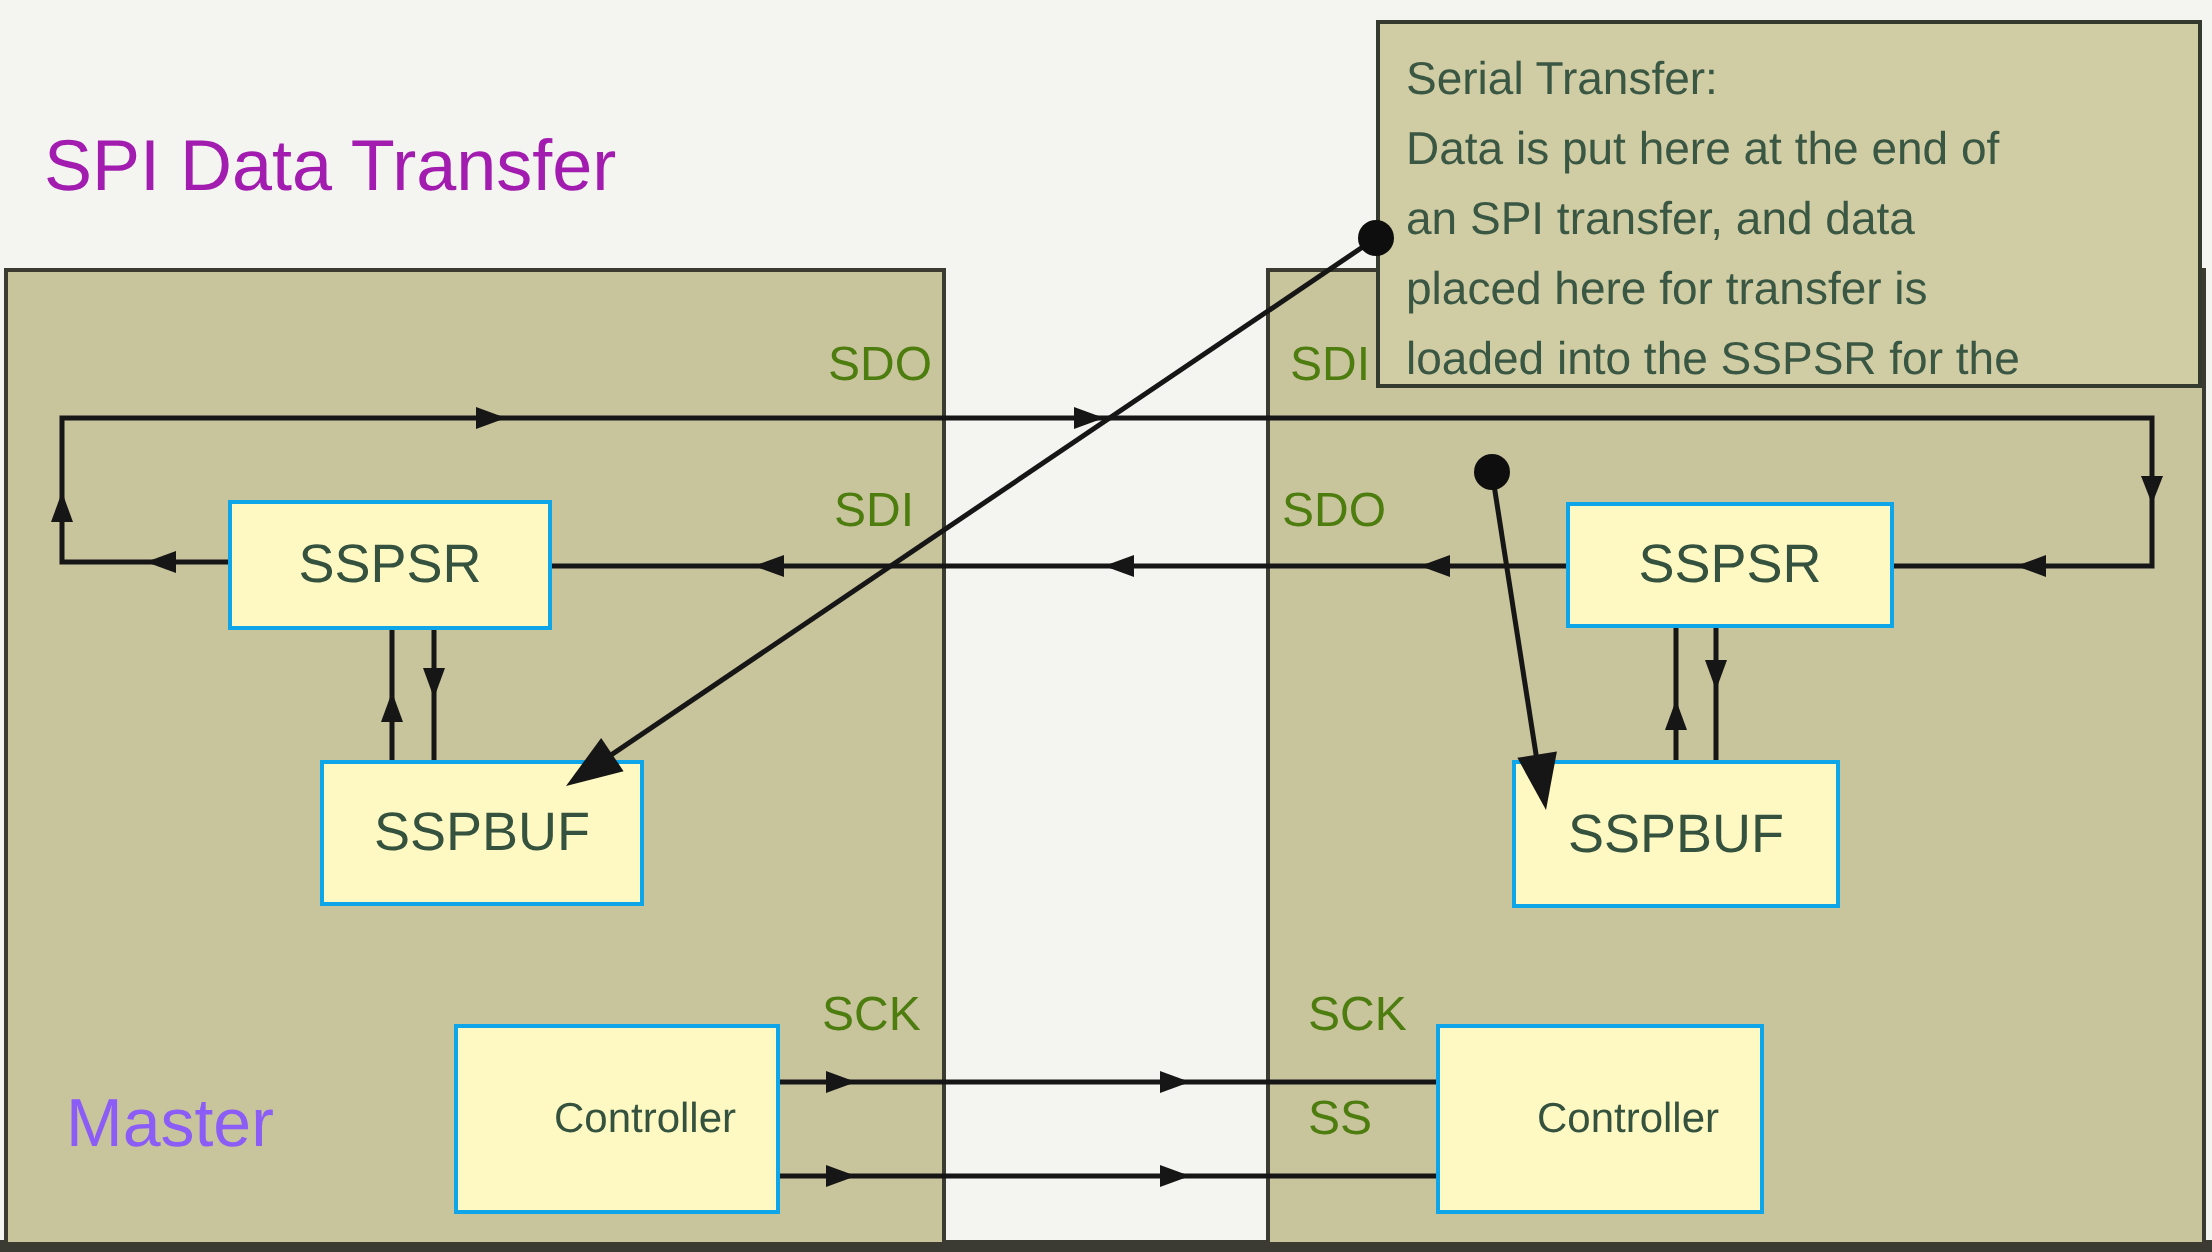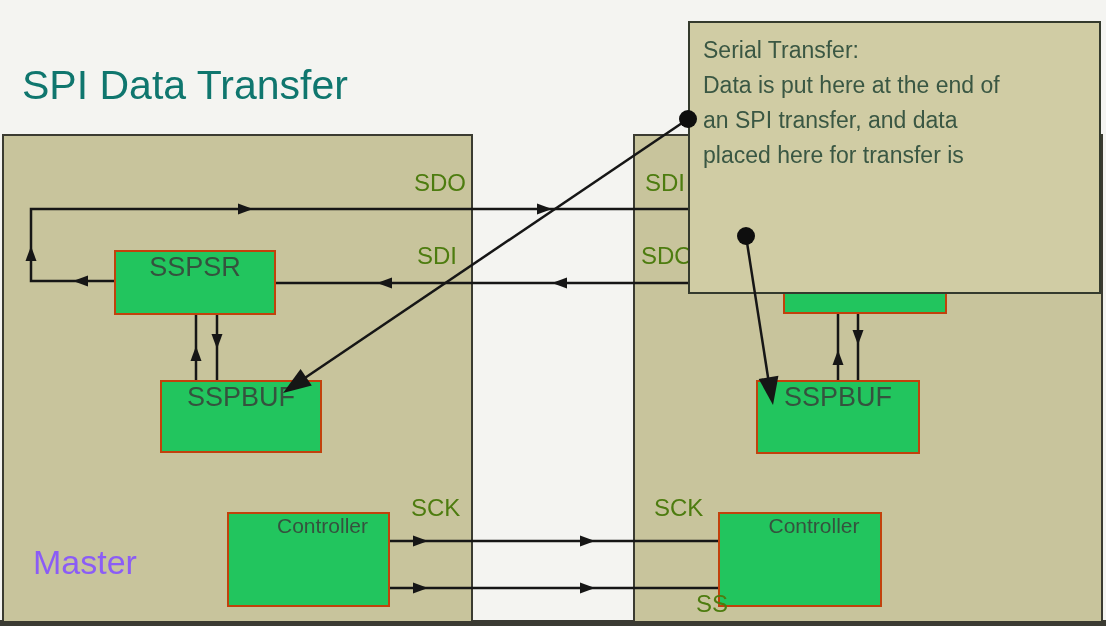--- a/index.html
+++ b/index.html
@@ -12,25 +12,25 @@
   }
   .panel{
     position:absolute;
     background:#c8c49c;
     border:2px solid #3b3b31;
     box-sizing:border-box;
     z-index:1;
   }
   .inner-box{
     position:absolute;
-    background:#22c55e;
-    border:2px solid #c2410c;
+    background:#fef9c3;
+    border:2px solid #0ea5e9;
     box-sizing:border-box;
     z-index:2;
-    display:flex;justify-content:center;
+    display:flex;align-items:center;justify-content:center;
     color:#35523e;
     font-size:27px;
   }
   .inner-box.ctrl{font-size:21px;padding-left:28px;}
   .sig-label{
     position:absolute;
     color:#4d7c0f;
     font-size:24px;
     z-index:2;
     white-space:nowrap;
@@ -38,34 +38,34 @@
   .big-label{
     position:absolute;
     color:#8b5cf6;
     font-size:34px;
     z-index:2;
     white-space:nowrap;
   }
   #page-title{
     position:absolute;
     left:22px;top:62px;
-    color:#0f766e;
-    font-size:41px;
+    color:#a21caf;
+    font-size:36px;
     z-index:2;
     white-space:nowrap;
   }
   svg.layer{
     position:absolute;left:0;top:0;
     width:1106px;height:626px;
   }
   #svg-under{z-index:3;}
   #note-box{
     position:absolute;
-    left:688px;top:21px;
-    width:413px;height:273px;
+    left:688px;top:10px;
+    width:413px;height:184px;
     background:#d0cca4;
     border:2px solid #343a2d;
     box-sizing:border-box;
     z-index:4;
     padding:10px 0 0 13px;
   }
   #note-box .note-line{
     color:#3a5743;
     font-size:23px;
     line-height:35px;
@@ -113,21 +113,21 @@
   <div class="inner-box ctrl" style="left:718px;top:512px;width:164px;height:95px;">
     <span>Controller</span>
   </div>
 
   <div class="sig-label" style="left:414px;top:169px;">SDO</div>
   <div class="sig-label" style="left:417px;top:242px;">SDI</div>
   <div class="sig-label" style="left:645px;top:169px;">SDI</div>
   <div class="sig-label" style="left:641px;top:242px;">SDO</div>
   <div class="sig-label" style="left:411px;top:494px;">SCK</div>
   <div class="sig-label" style="left:654px;top:494px;">SCK</div>
-  <div class="sig-label" style="left:696px;top:546px;margin-top:44px;">SS</div>
+  <div class="sig-label" style="left:654px;top:546px;">SS</div>
 
   <div class="big-label" style="left:33px;top:543px;">Master</div>
 
   <svg id="svg-under" class="layer">
 
     <path class="lnk" d="M114,281 H31 V209 H1076 V283 H947"></path>
 
     <path class="lnk" d="M783,283 H276"></path>
 
     <path class="lnk" d="M390,541 H718"></path>
@@ -156,20 +156,21 @@
     <polygon class="head" points="217,349 211.5,334 222.5,334"></polygon>
     <polygon class="head" points="838,350 832.5,365 843.5,365"></polygon>
     <polygon class="head" points="858,345 852.5,330 863.5,330"></polygon>
   </svg>
 
   <div id="note-box">
     <div class="note-line">Serial Transfer:</div>
     <div class="note-line">Data is put here at the end of</div>
     <div class="note-line">an SPI transfer, and data</div>
     <div class="note-line">placed here for transfer is</div>
+    <div class="note-line">loaded into the SSPSR for the</div>
   </div>
 
   <svg id="svg-over" class="layer">
     <line class="lnk" x1="688" y1="119" x2="290" y2="388"></line>
     <polygon class="head" points="0,0 -28,-10 -28,10" transform="translate(283,393) rotate(145.9)"></polygon>
     <line class="lnk" x1="746" y1="236" x2="770" y2="390"></line>
     <polygon class="head" points="0,0 -28,-10 -28,10" transform="translate(773,405) rotate(80.9)"></polygon>
     <circle cx="688" cy="119" r="9" fill="#0e0e0e"></circle>
     <circle cx="746" cy="236" r="9" fill="#0e0e0e"></circle>
   </svg>

